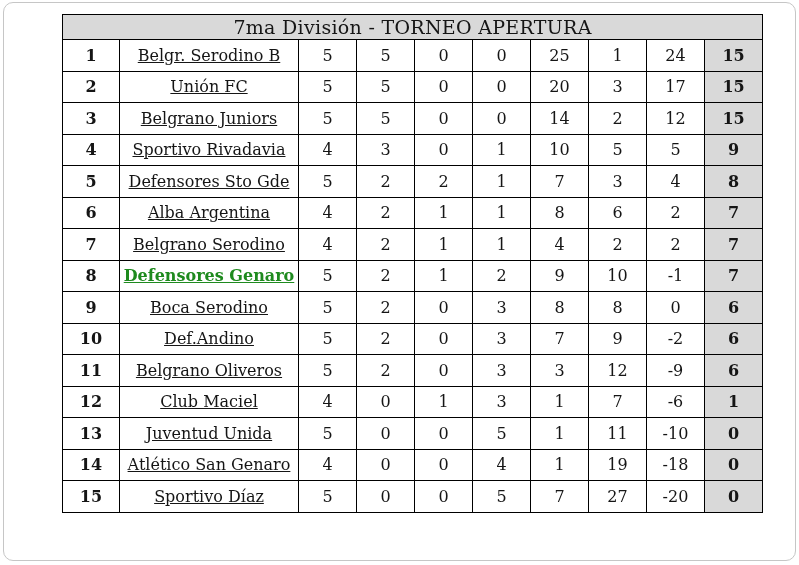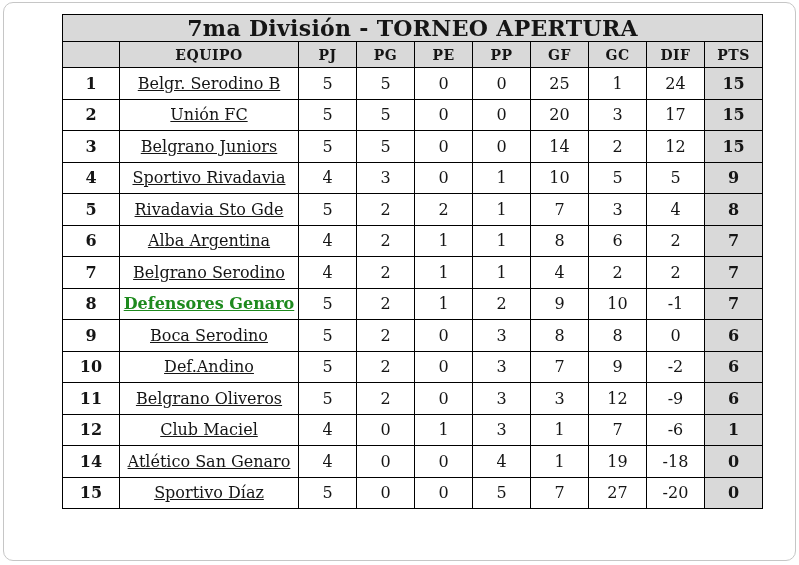--- a/index.html
+++ b/index.html
@@ -33,22 +33,22 @@
     padding: 0;
     text-align: center;
     vertical-align: middle;
     color: #151515;
     overflow: hidden;
     white-space: nowrap;
   }
   tr.title-row td {
     height: 24px;
     background: var(--header-bg);
-    font-weight: bold;
-    font-size: 22px;
+    font-weight: normal;
+    font-size: 19px;
     letter-spacing: 0.3px;
   }
   tr.header-row th {
     height: 25px;
     background: var(--header-bg);
     font-weight: bold;
     font-size: 14px;
     letter-spacing: 0.5px;
   }
   tr.data-row td {
@@ -75,32 +75,20 @@
       <col style="width:58px">
     <col style="width:58px">
       <col style="width:58px">
       <col style="width:58px">
       <col style="width:58px">
   </colgroup>
   <thead>
     <tr class="title-row">
       <td colspan="10">7ma División - TORNEO APERTURA</td>
     </tr>
-    <tr class="header-row">
-      <th></th>
-      <th>EQUIPO</th>
-      <th>PJ</th>
-      <th>PG</th>
-      <th>PE</th>
-      <th>PP</th>
-      <th>GF</th>
-      <th>GC</th>
-      <th>DIF</th>
-      <th>PTS</th>
-    </tr>
   </thead>
   <tbody>
       <tr class="data-row">
         <td class="pos">1</td>
         <td class="team">Belgr. Serodino B</td>
         <td>5</td>
         <td>5</td>
         <td>0</td>
         <td>0</td>
         <td>25</td>
@@ -139,21 +127,21 @@
         <td>3</td>
         <td>0</td>
         <td>1</td>
         <td>10</td>
         <td>5</td>
         <td>5</td>
         <td class="pts">9</td>
       </tr>
       <tr class="data-row">
         <td class="pos">5</td>
-        <td class="team">Rivadavia Sto Gde</td>
+        <td class="team">Defensores Sto Gde</td>
         <td>5</td>
         <td>2</td>
         <td>2</td>
         <td>1</td>
         <td>7</td>
         <td>3</td>
         <td>4</td>
         <td class="pts">8</td>
       </tr>
       <tr class="data-row">
@@ -234,20 +222,32 @@
         <td>4</td>
         <td>0</td>
         <td>1</td>
         <td>3</td>
         <td>1</td>
         <td>7</td>
         <td>-6</td>
         <td class="pts">1</td>
       </tr>
       <tr class="data-row">
+        <td class="pos">13</td>
+        <td class="team">Juventud Unida</td>
+        <td>5</td>
+        <td>0</td>
+        <td>0</td>
+        <td>5</td>
+        <td>1</td>
+        <td>11</td>
+        <td>-10</td>
+        <td class="pts">0</td>
+      </tr>
+      <tr class="data-row">
         <td class="pos">14</td>
         <td class="team">Atlético San Genaro</td>
         <td>4</td>
         <td>0</td>
         <td>0</td>
         <td>4</td>
         <td>1</td>
         <td>19</td>
         <td>-18</td>
         <td class="pts">0</td>

